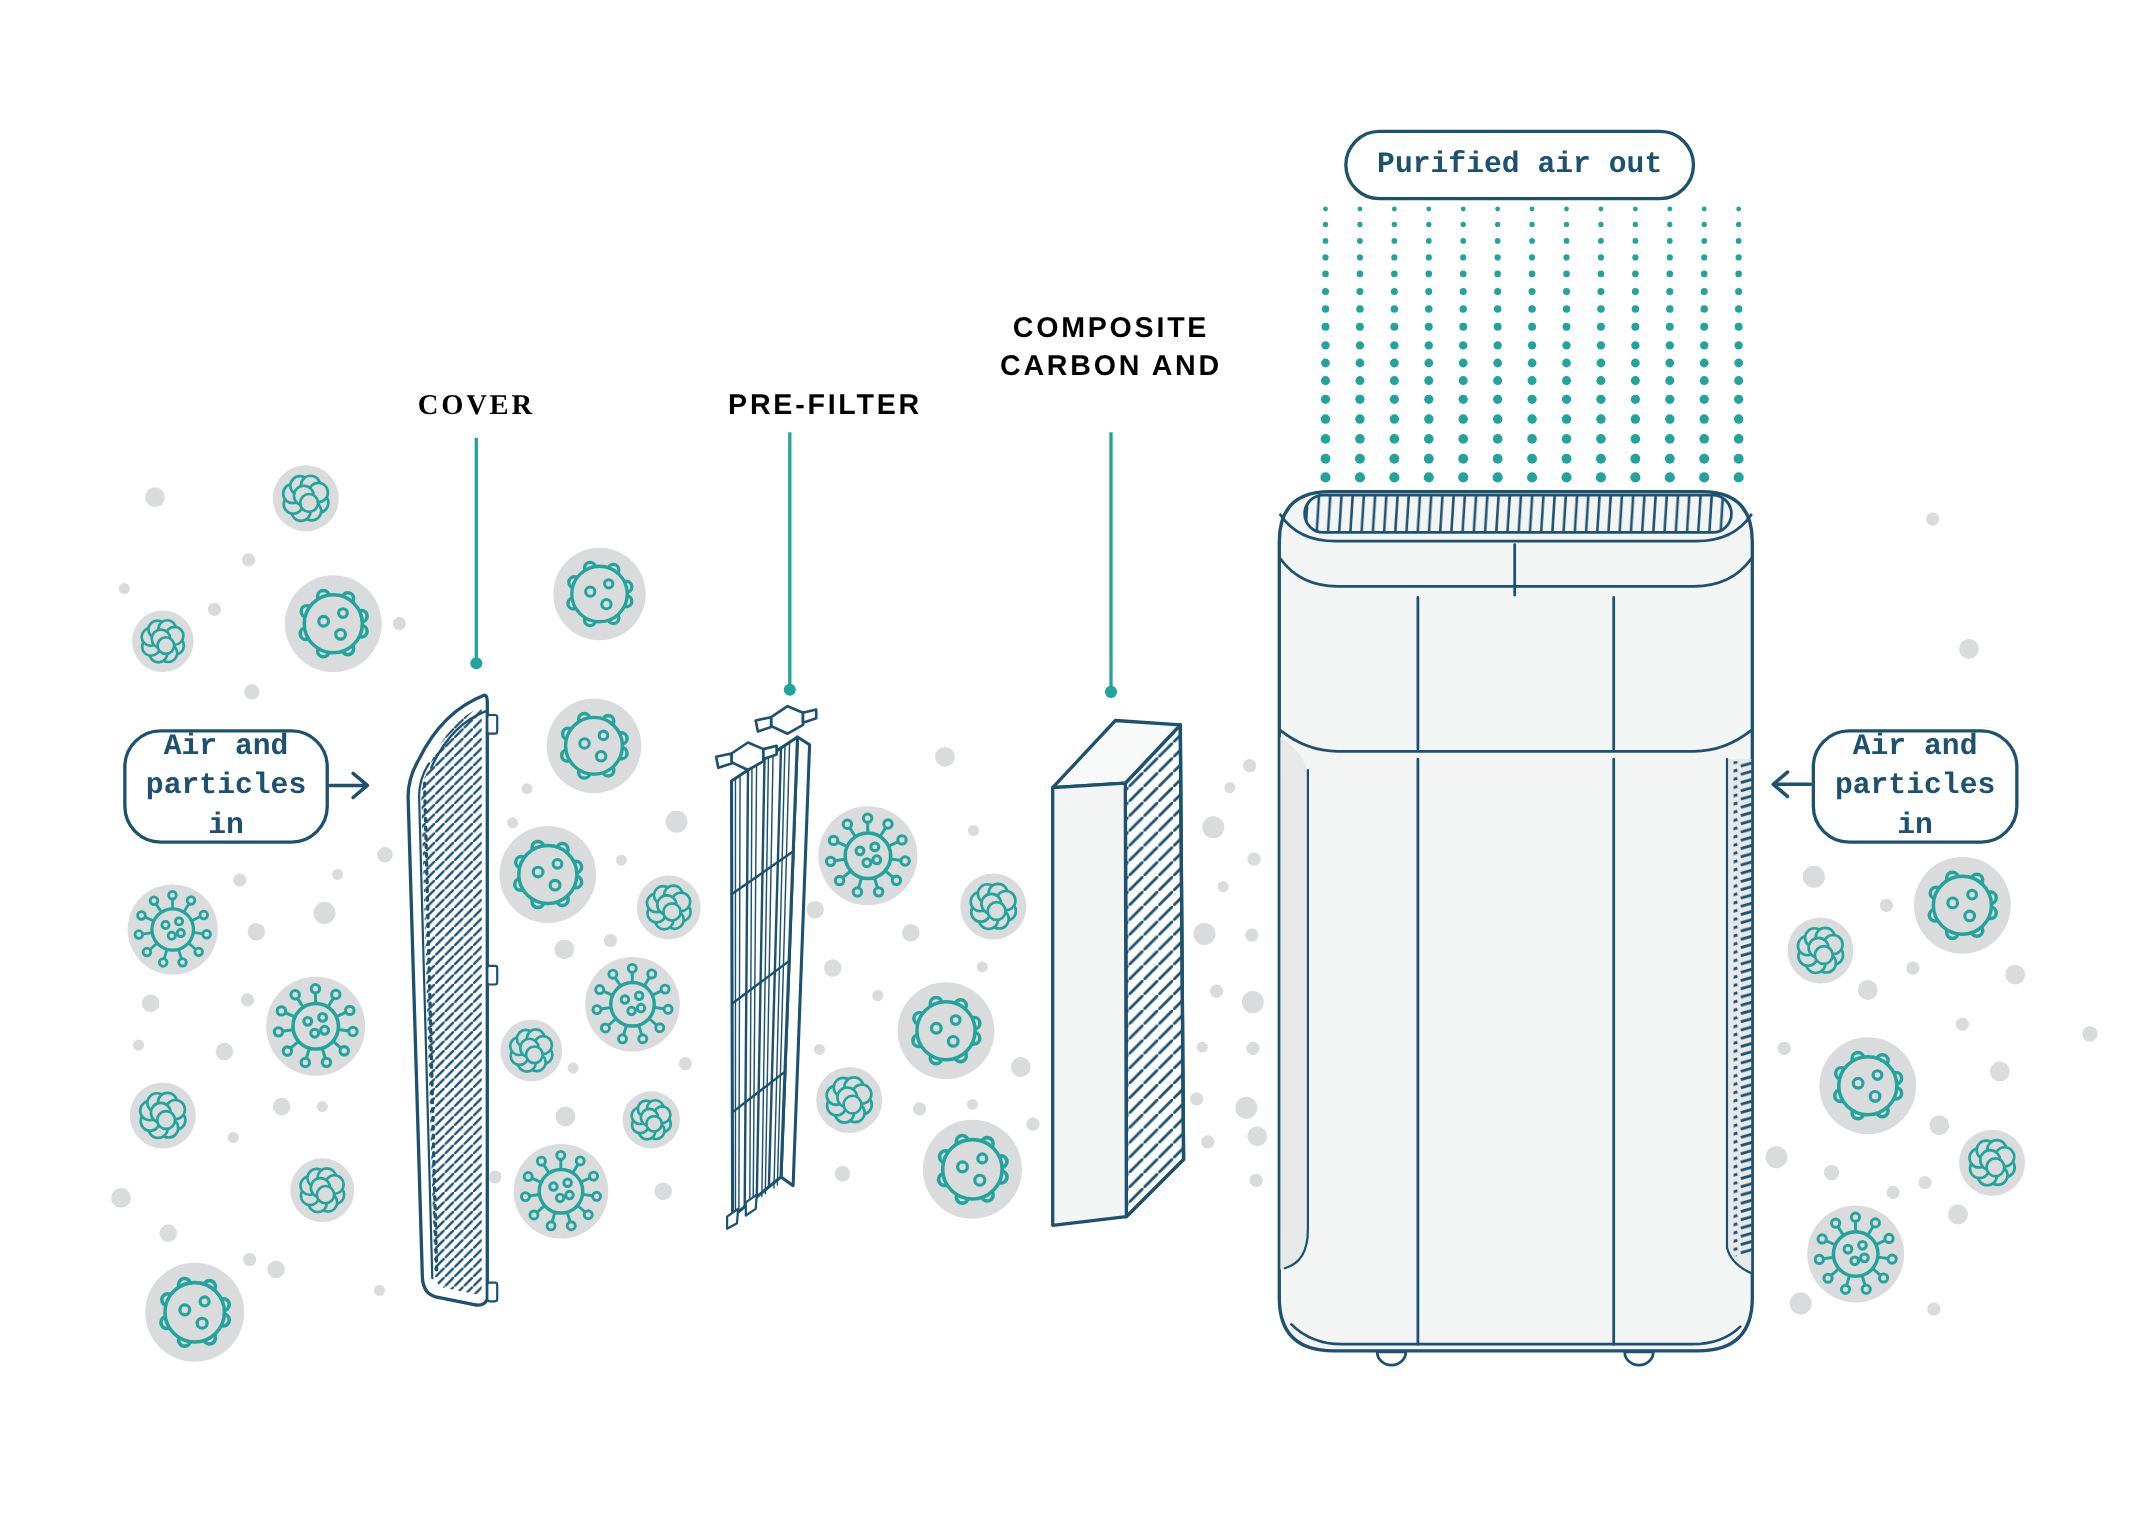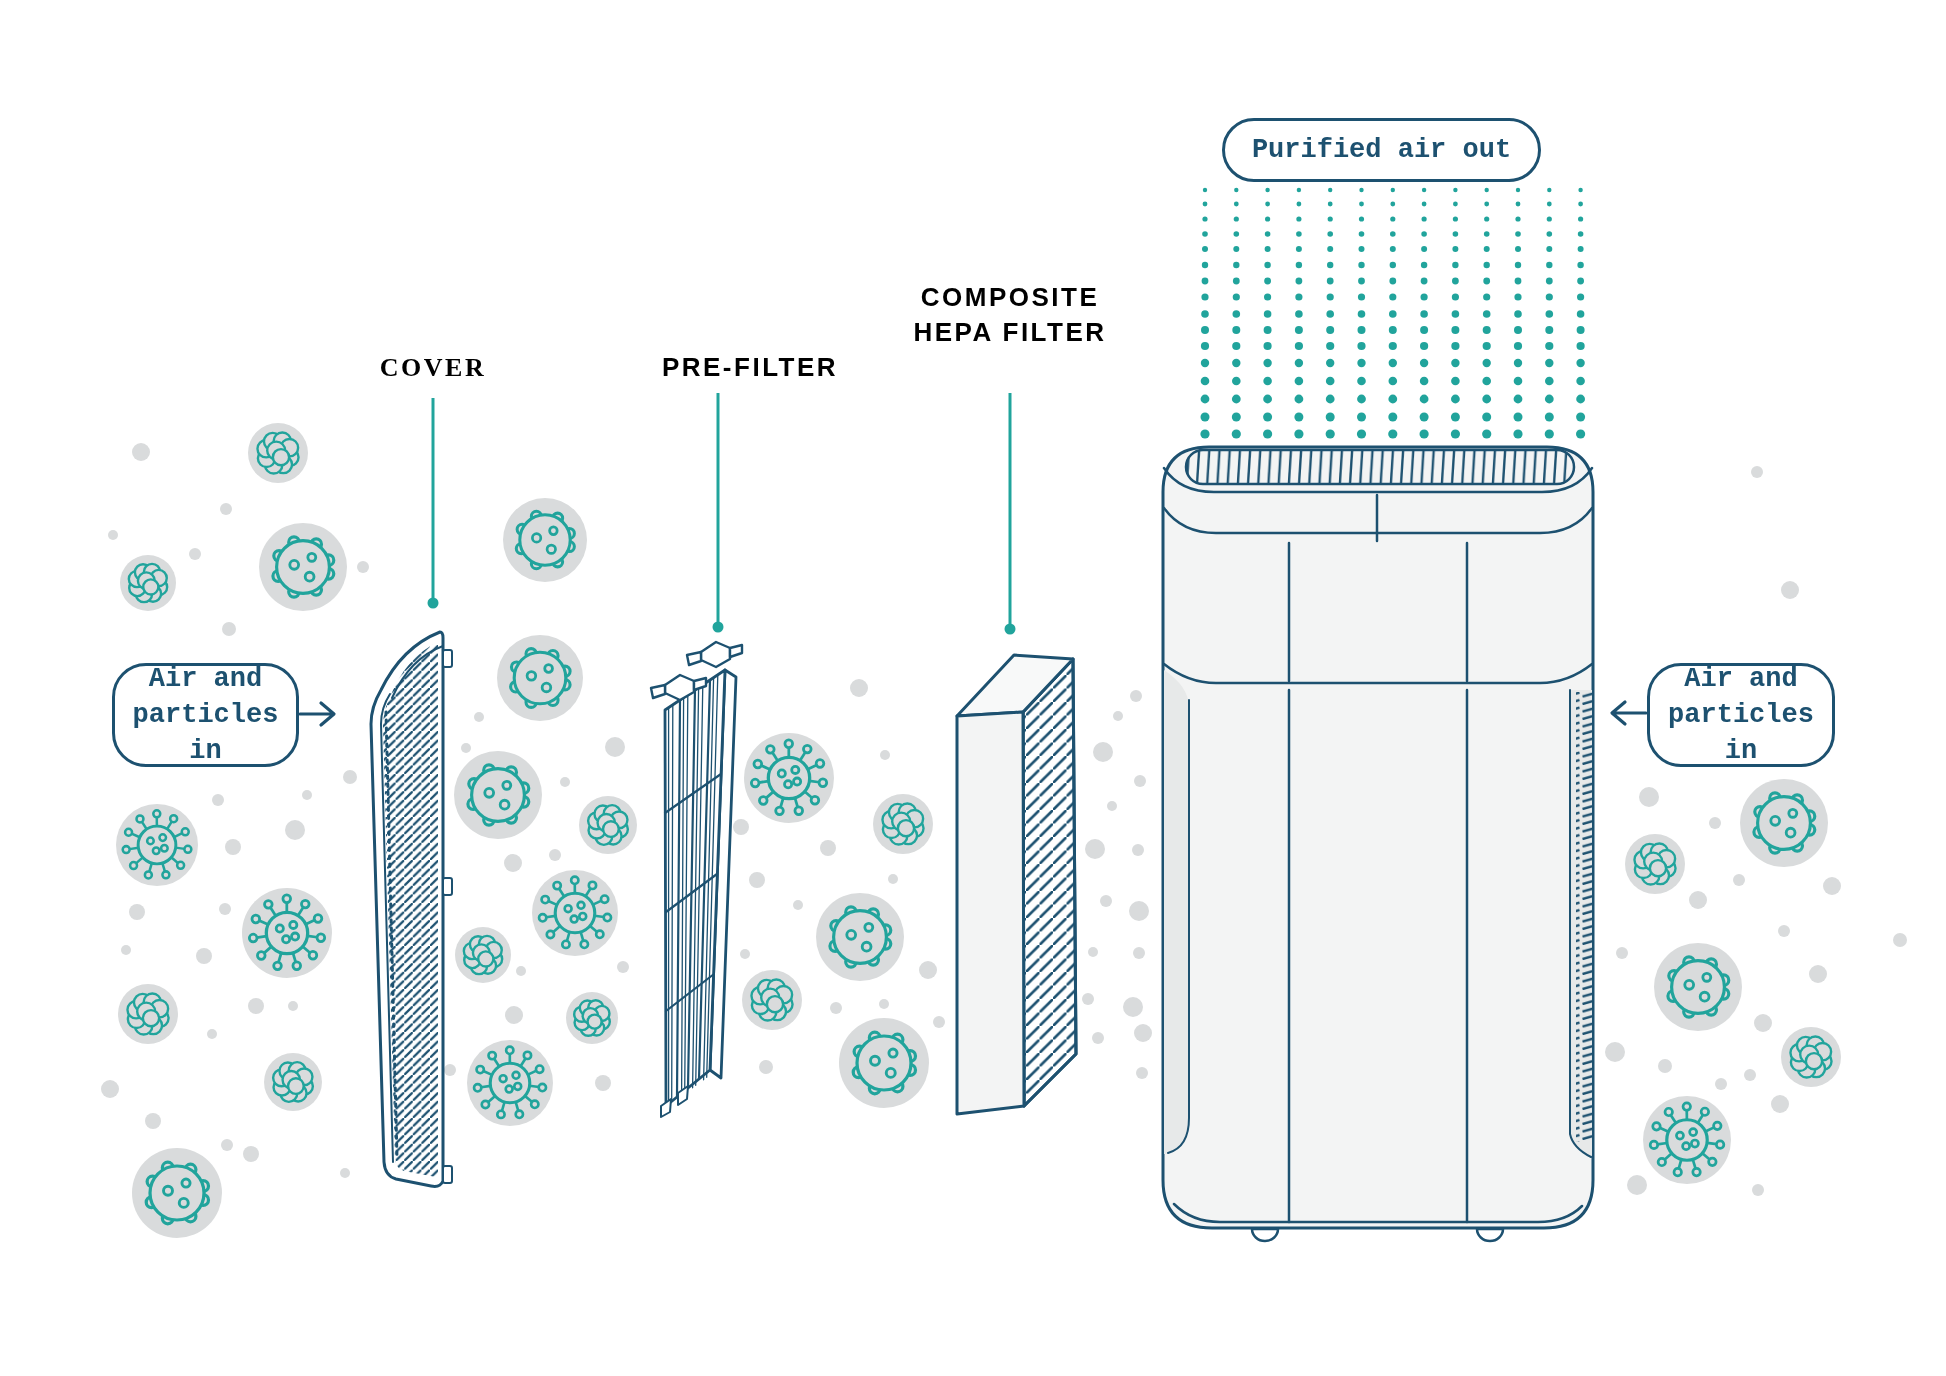--- a/index.html
+++ b/index.html
@@ -1036,21 +1036,21 @@
 <div class="sec-label" style="left:303px;top:350px;width:260px;font-family:Liberation Serif, serif;">
   <div>COVER</div>
 </div>
 
 <div class="sec-label" style="left:620px;top:350px;width:260px;">
   <div>PRE-FILTER</div>
 </div>
 
 <div class="sec-label" style="left:850px;top:280px;width:320px;">
   <div>COMPOSITE</div>
-  <div>HEPA FILTER</div>
+  <div>CARBON AND</div>
 </div>
 
 <div class="pill" style="left:112px;top:663px;width:181px;height:98px;">
   <div>Air and</div>
   <div>particles in</div>
 </div>
 
 <div class="pill" style="left:1647px;top:663px;width:182px;height:98px;">
   <div>Air and</div>
   <div>particles in</div>

